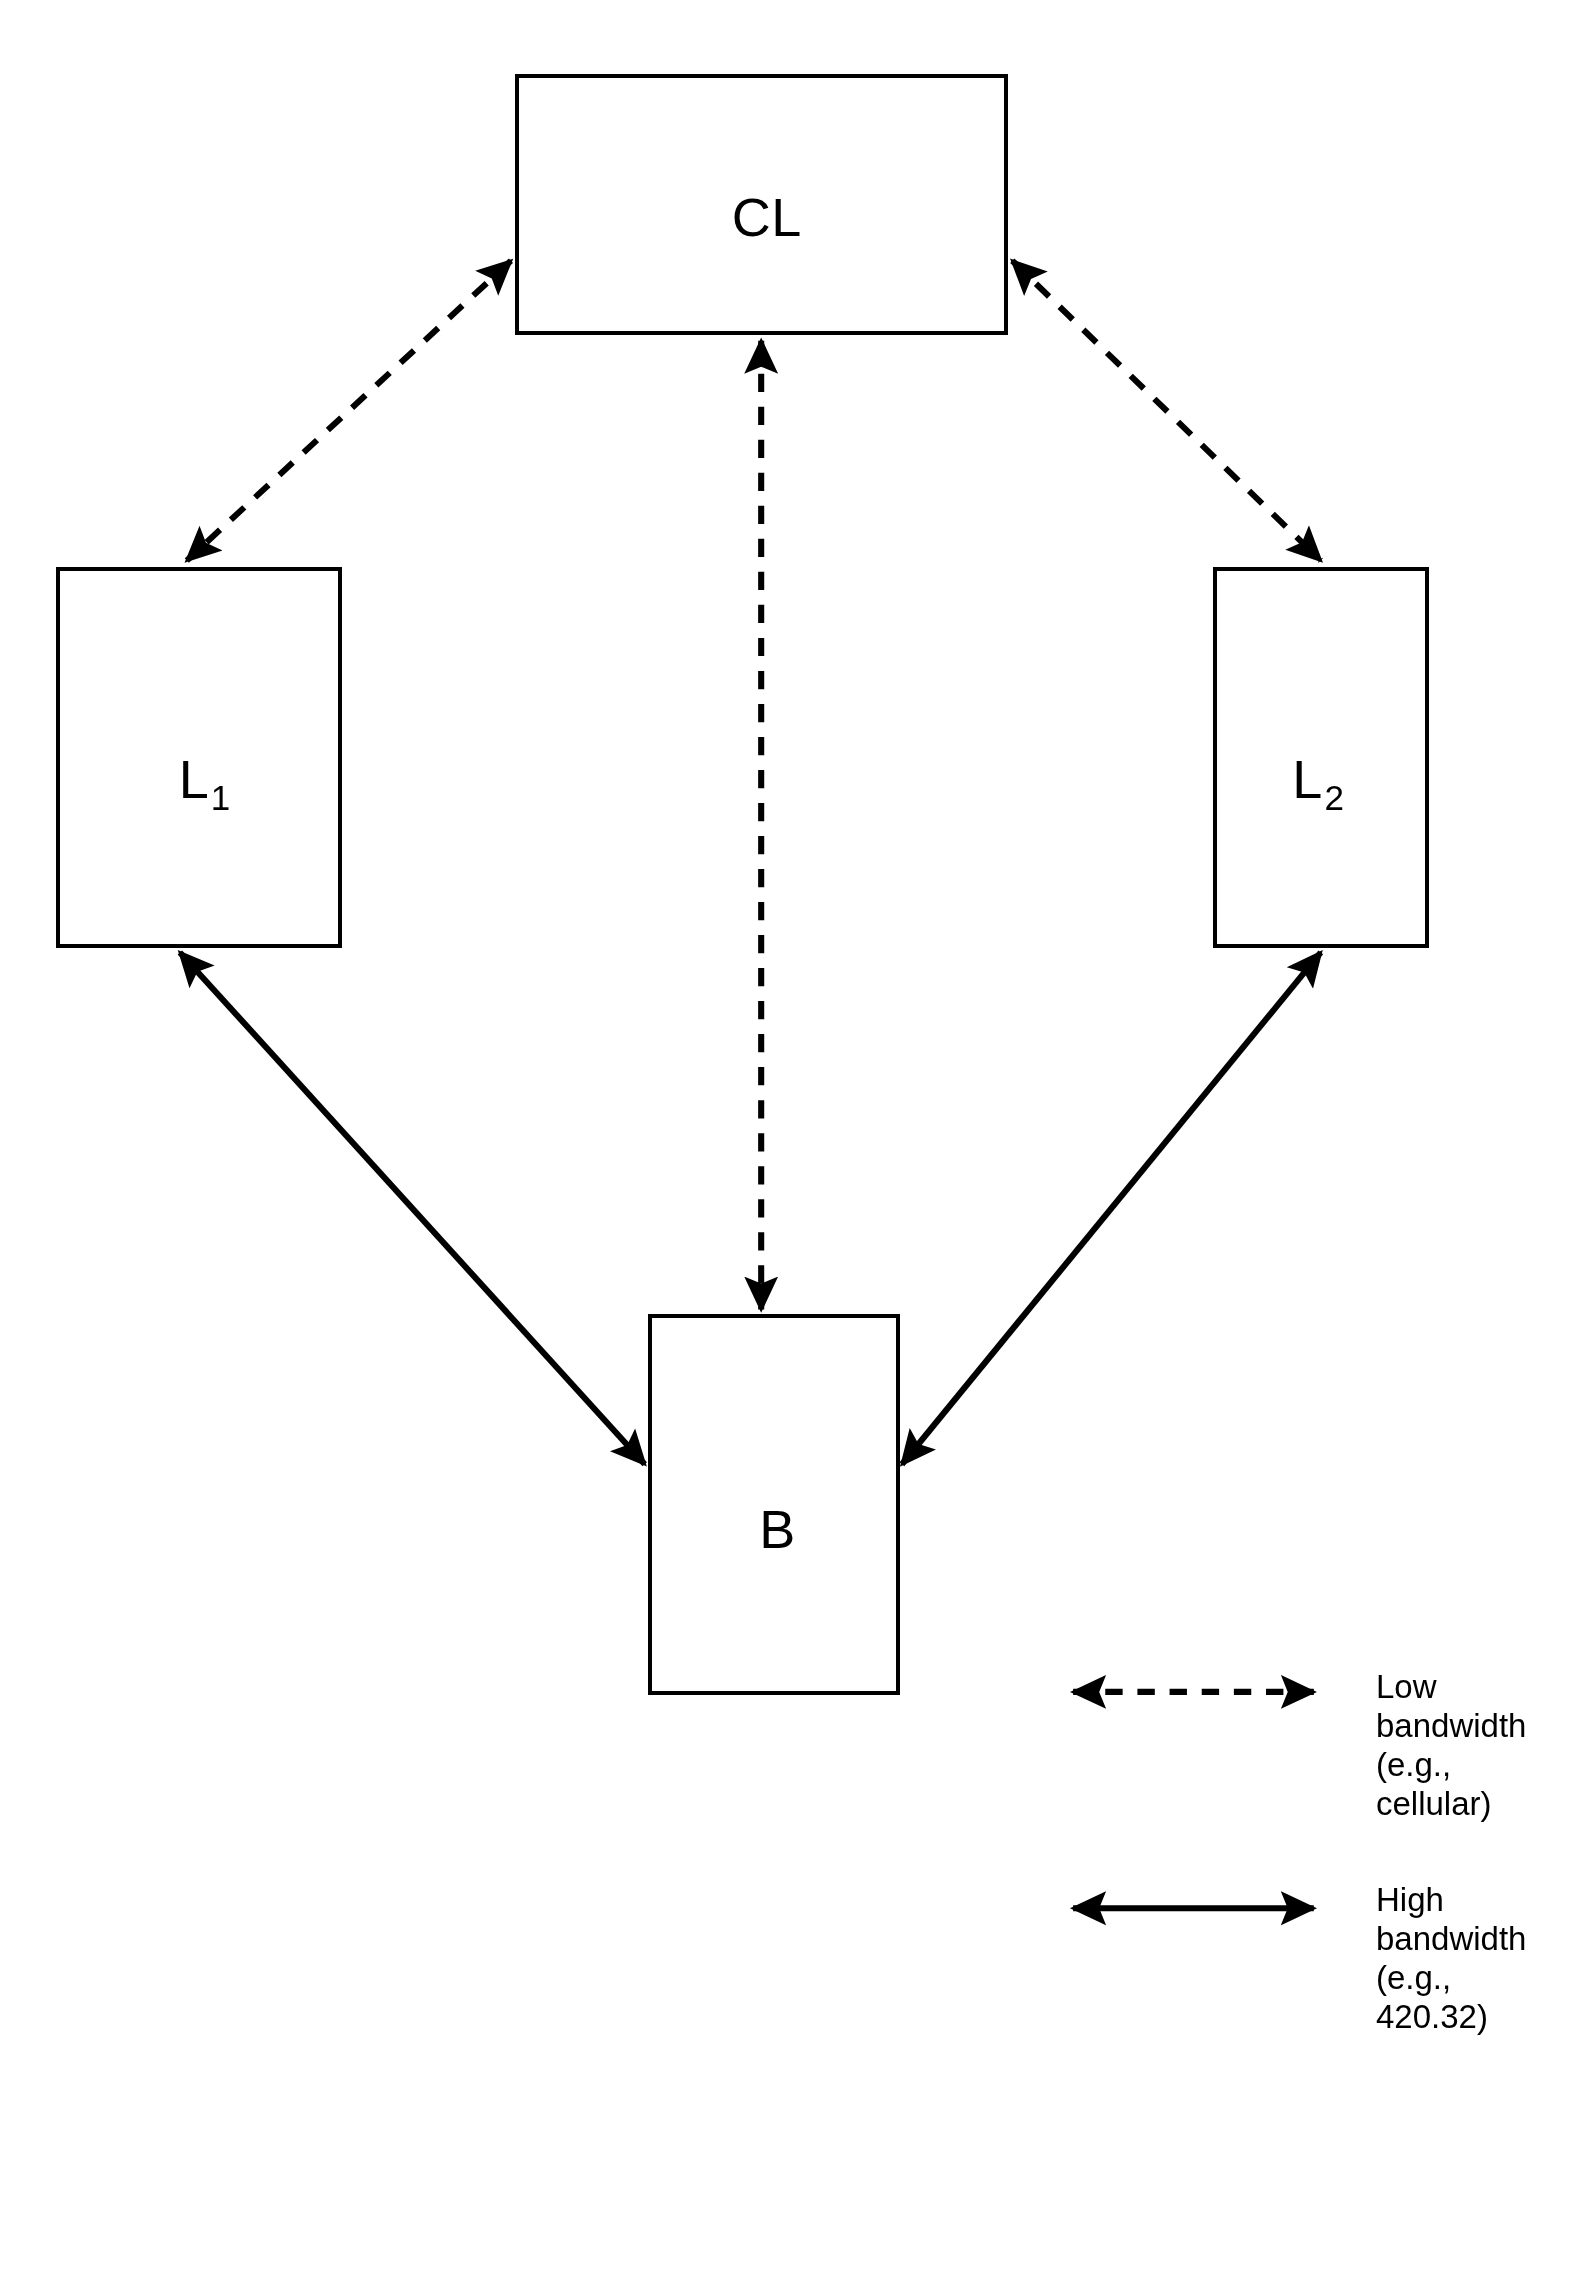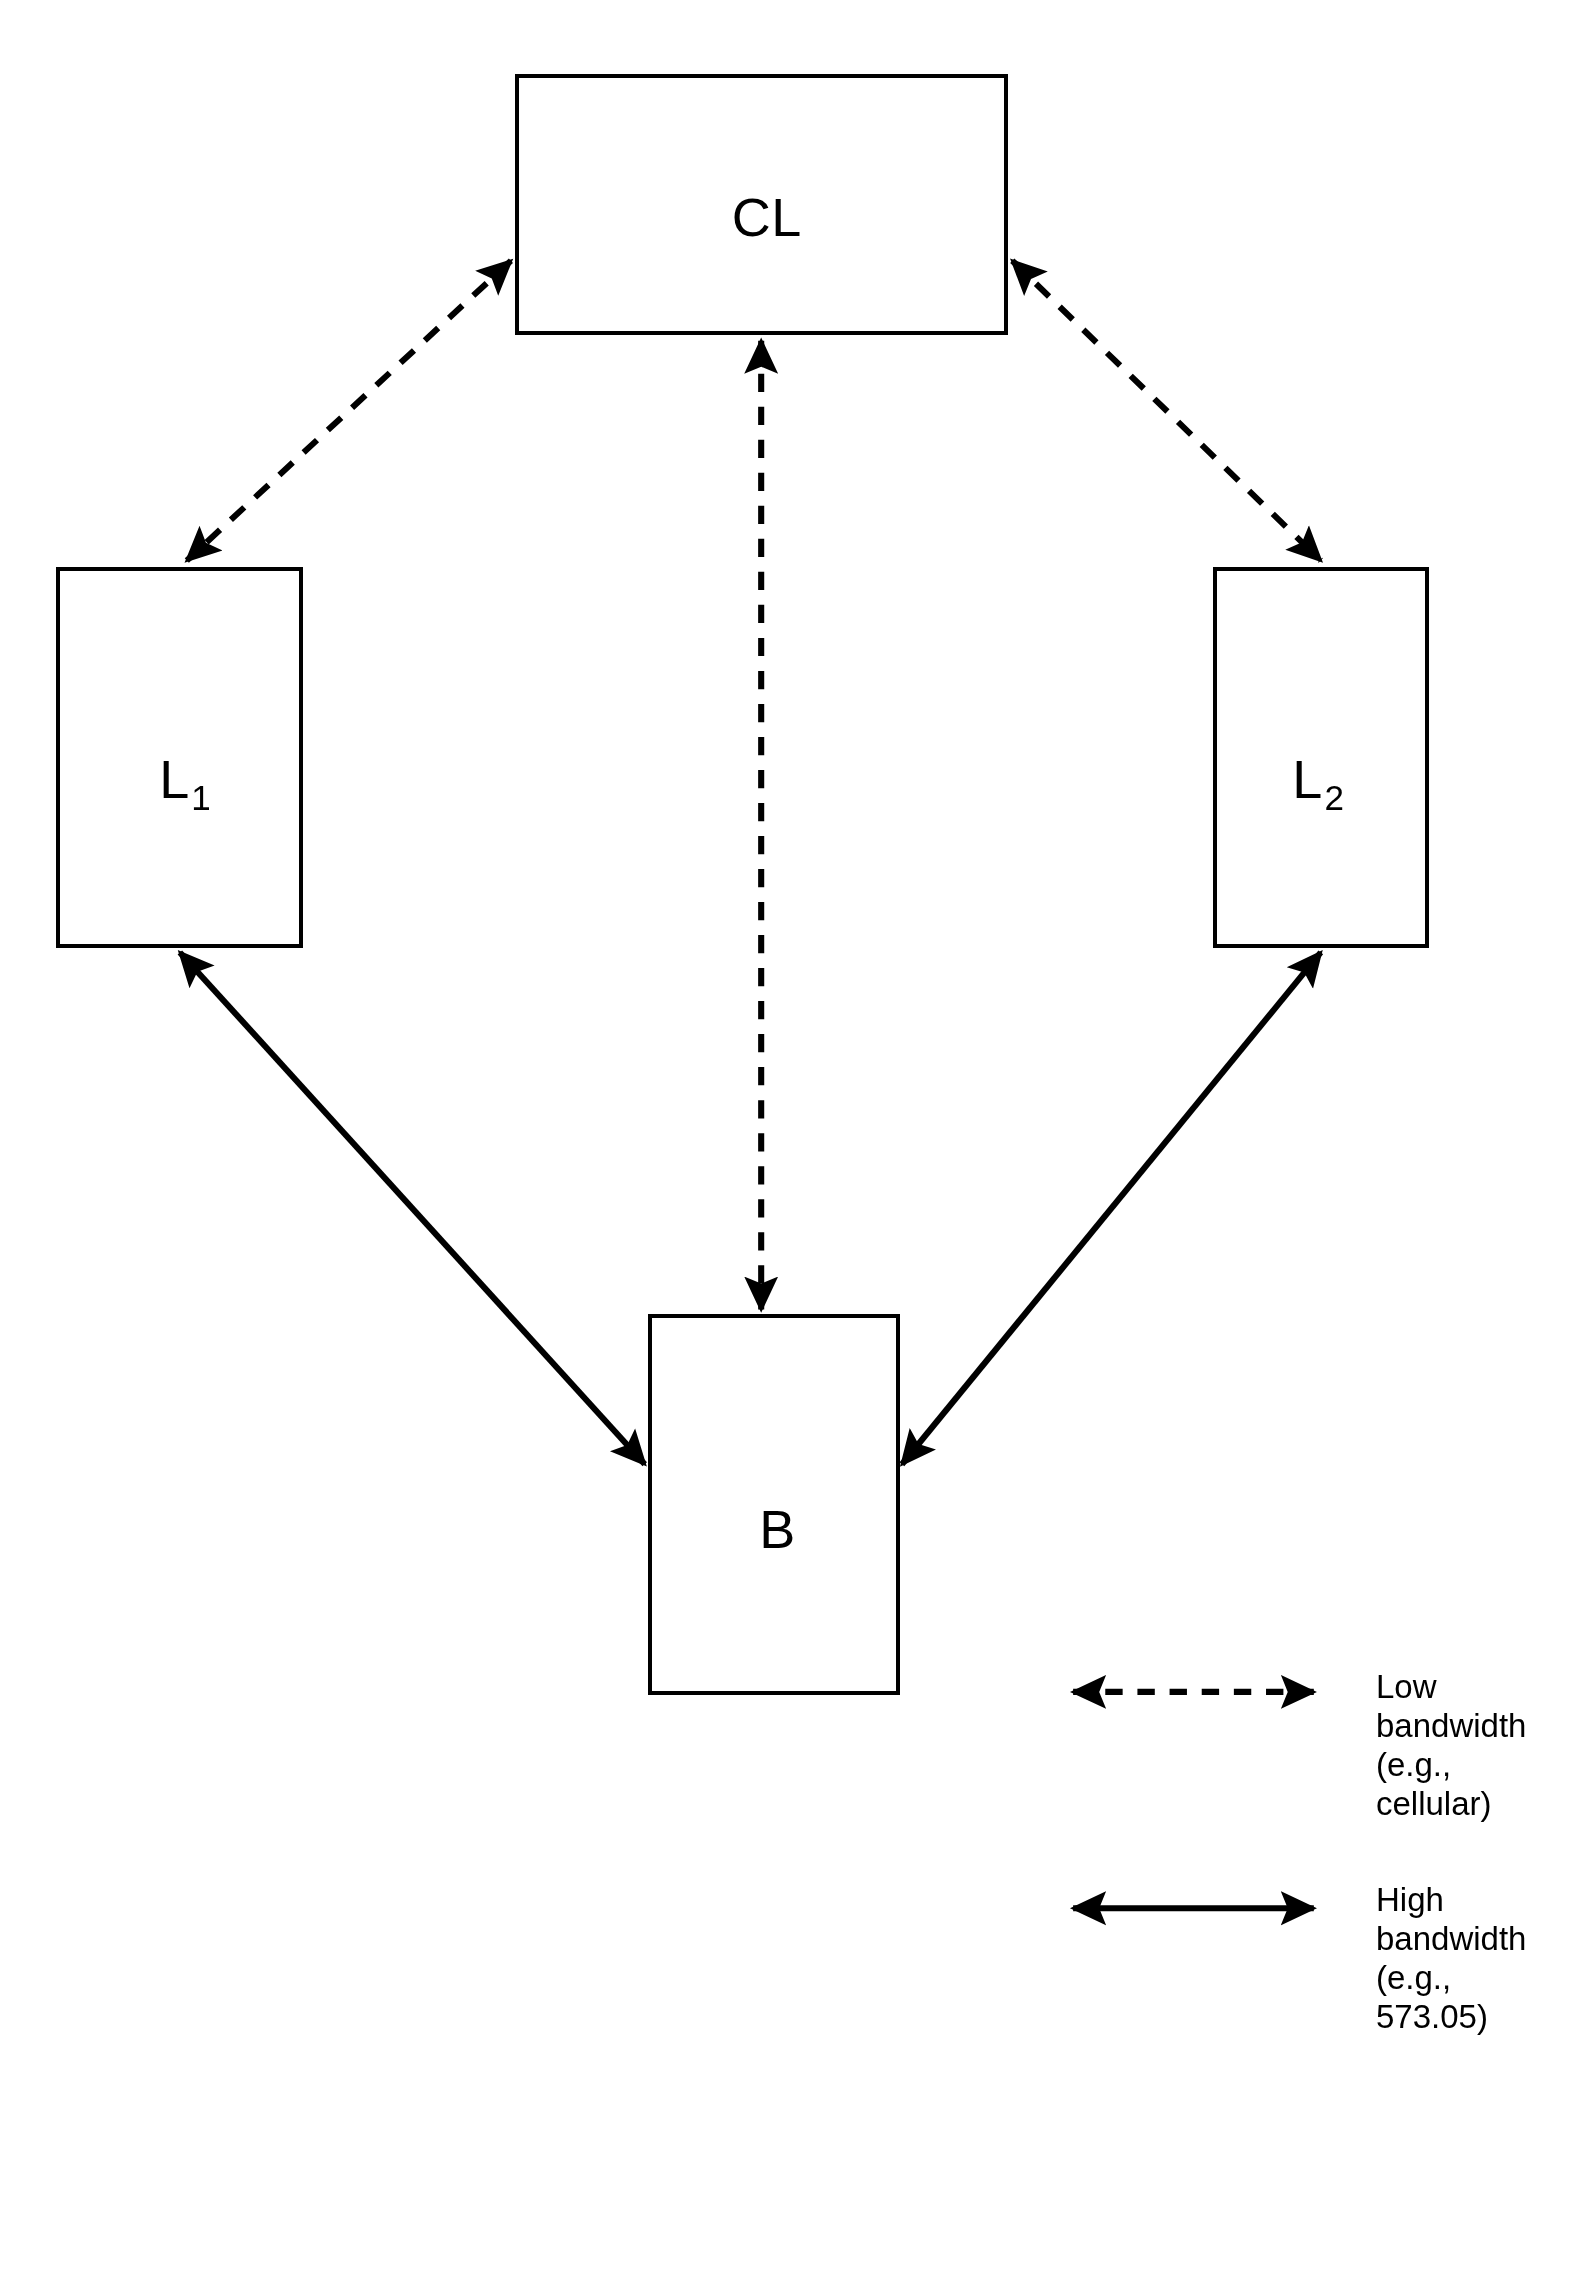--- a/index.html
+++ b/index.html
@@ -44,21 +44,21 @@
   }
   .node-label sub {
     font-size: 35px;
     line-height: 1;
     vertical-align: baseline;
     position: relative;
     top: 12px;
     left: 1.7px;
   }
   #box-cl  { left: 515px;  top: 74px;   width: 493px; height: 261px; }
-  #box-l1  { left: 56px;   top: 567px;  width: 247px; height: 381px; padding-left: 13px; }
+  #box-l1  { left: 56px;   top: 567px;  width: 286px; height: 381px; padding-left: 13px; }
   #box-l2  { left: 1213px; top: 567px;  width: 216px; height: 381px; }
   #box-b   { left: 648px;  top: 1314px; width: 252px; height: 381px; }
 
   #box-cl .node-label { position: relative; left: 5.2px; top: -3.5px; }
   #box-l1 .node-label { position: relative; left: -1.7px; top: 5.2px; }
   #box-l2 .node-label { position: relative; left: -3.5px; top: 5.2px; }
   #box-b  .node-label { position: relative; left: 3.5px;  top: 8.7px; }
   .legend-text {
     position: absolute;
     left: 1376px;
@@ -131,17 +131,17 @@
   </div>
 
   <div class="legend-text" id="legend-text-low">Low
 bandwidth
 (e.g.,
 cellular)</div>
 
   <div class="legend-text" id="legend-text-high">High
 bandwidth
 (e.g.,
-573.05)</div>
+420.32)</div>
 
 
 </div>
 
 
 </body></html>

